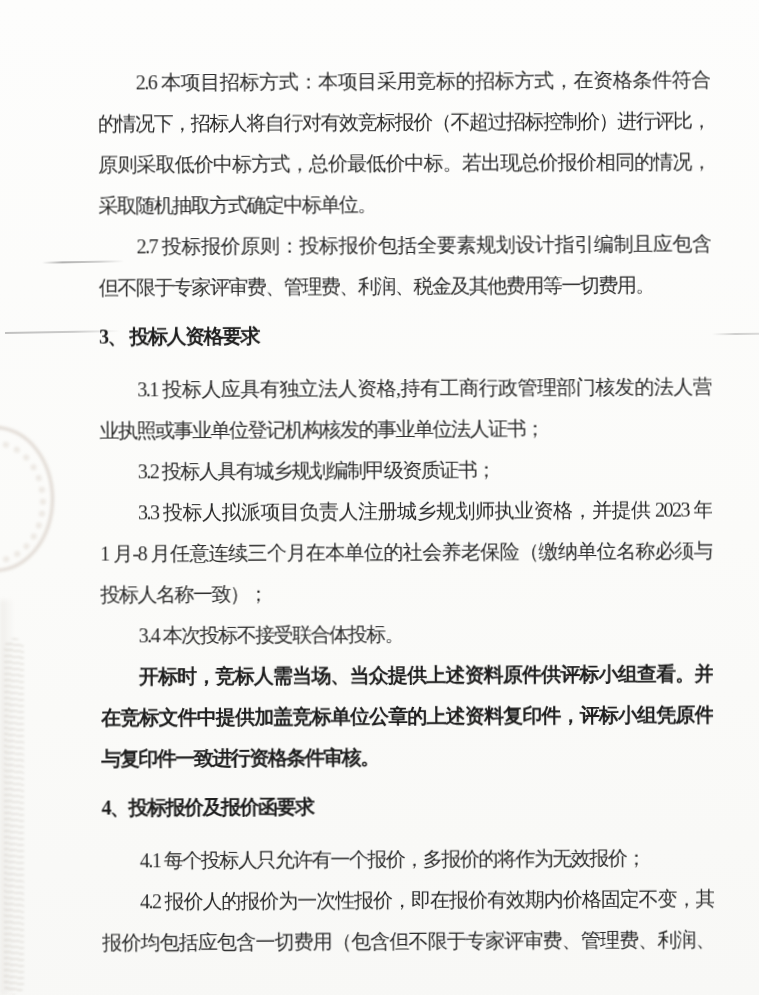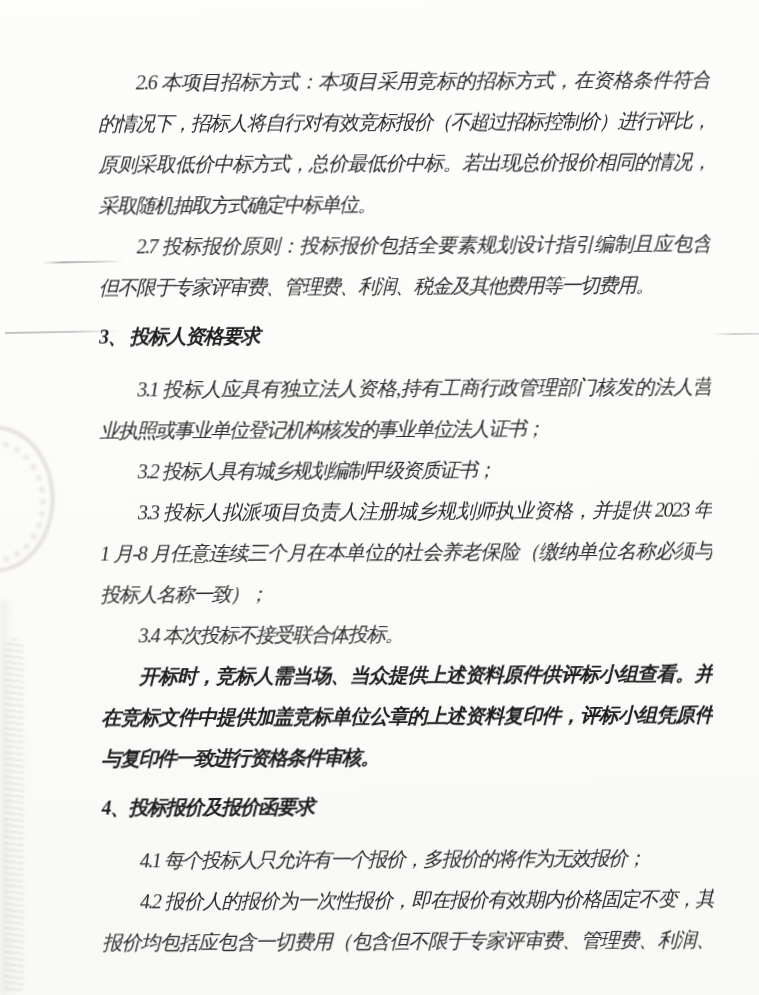--- a/index.html
+++ b/index.html
@@ -7,21 +7,20 @@
     padding: 0;
     background: #ffffff;
   }
   .page {
     position: relative;
     width: 759px;
     height: 995px;
     overflow: hidden;
     background: linear-gradient(178deg, #fdfdfc 0%, #fbfbf9 55%, #f8f8f6 100%);
     font-family: "Liberation Serif", "DejaVu Serif", serif;
-    font-style: italic;
   }
   .textblock {
     position: absolute;
     left: 100px;
     top: 61px;
     width: 612px;
     transform: rotate(-0.3deg);
     transform-origin: 50% 50%;
     color: var(--ink, #2b2b2b);
     filter: blur(0.3px);

